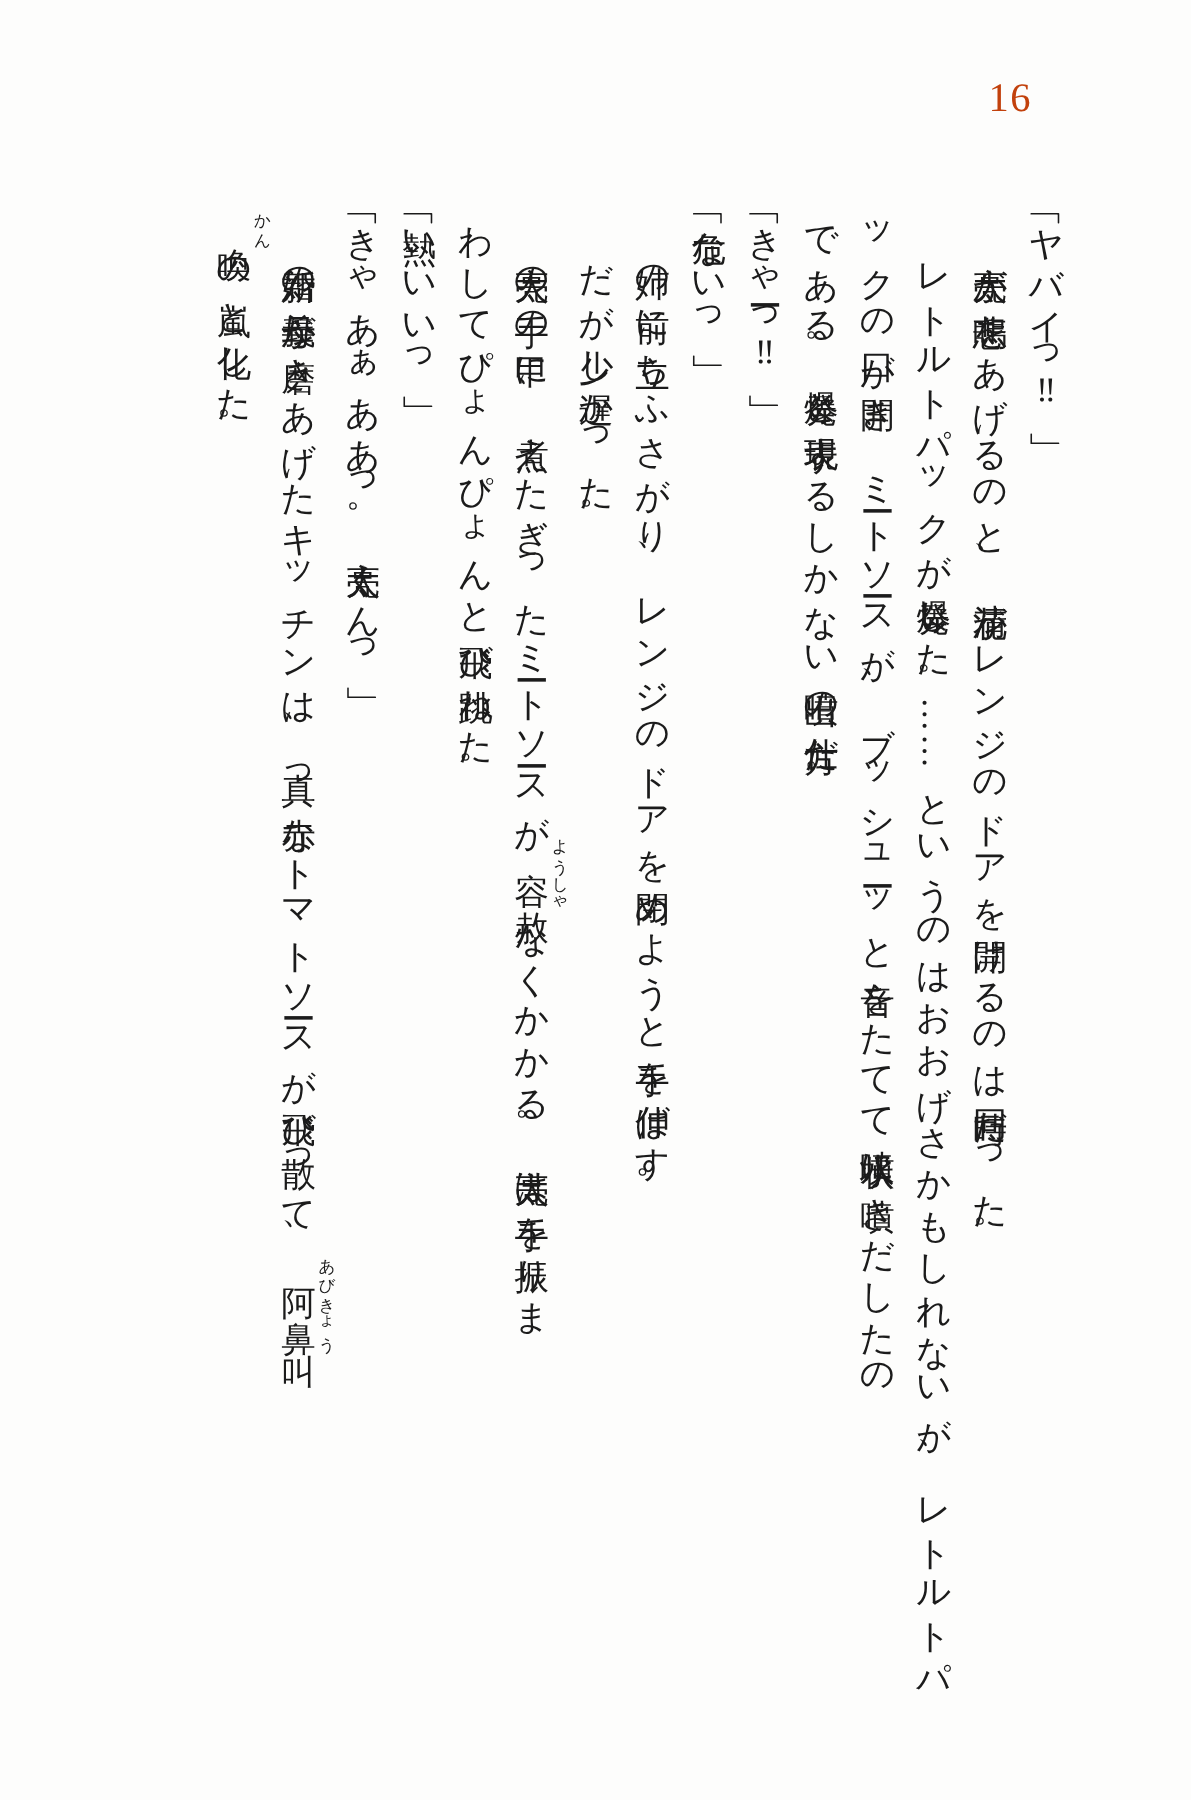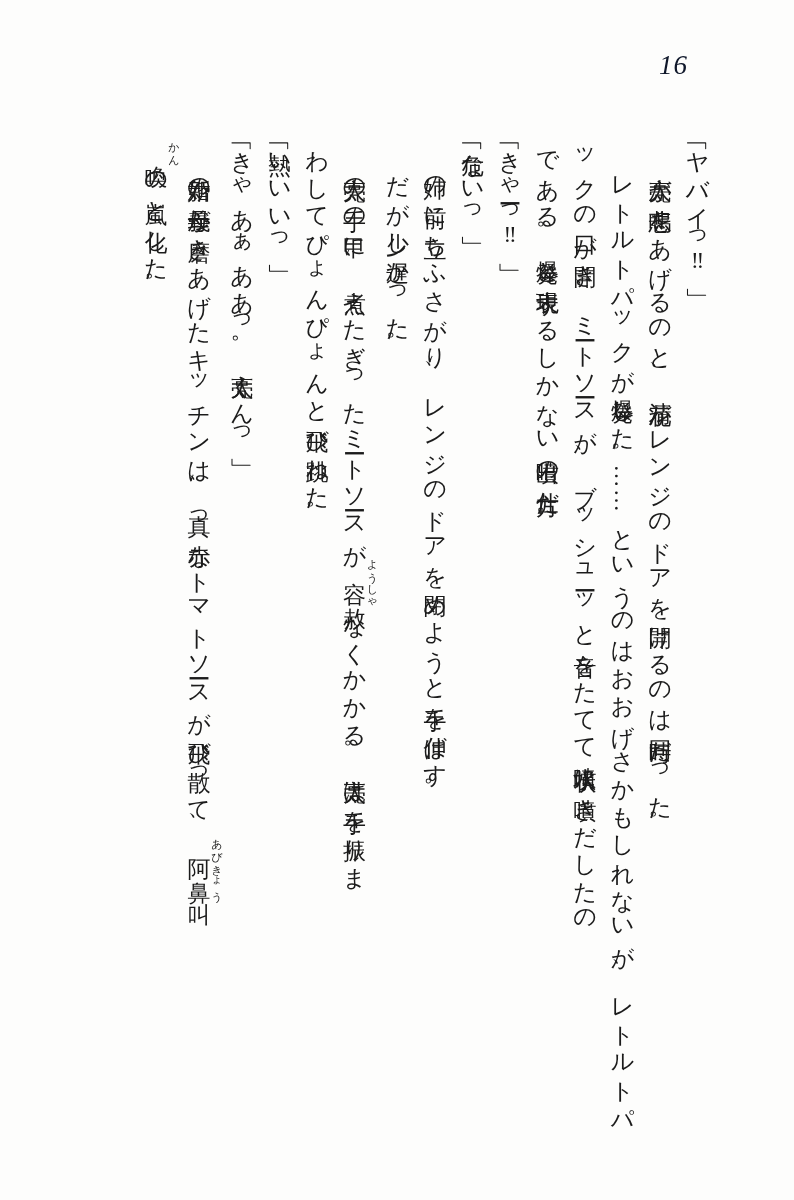--- a/index.html
+++ b/index.html
@@ -16,22 +16,21 @@
     height: 1200px;
     background: #fdfdfc;
     overflow: hidden;
   }
 
   .page-number {
     position: absolute;
     top: 50px;
     right: 106px;
     font-size: 27px;
-    font-style: italic;
-    color: #0f172a;
+    color: #c2410c;
     letter-spacing: 1px;
   }
 
   .text-block {
     position: absolute;
     top: 135px;
     right: 78px;
     height: 948px;
     writing-mode: vertical-rl;
     text-orientation: mixed;

